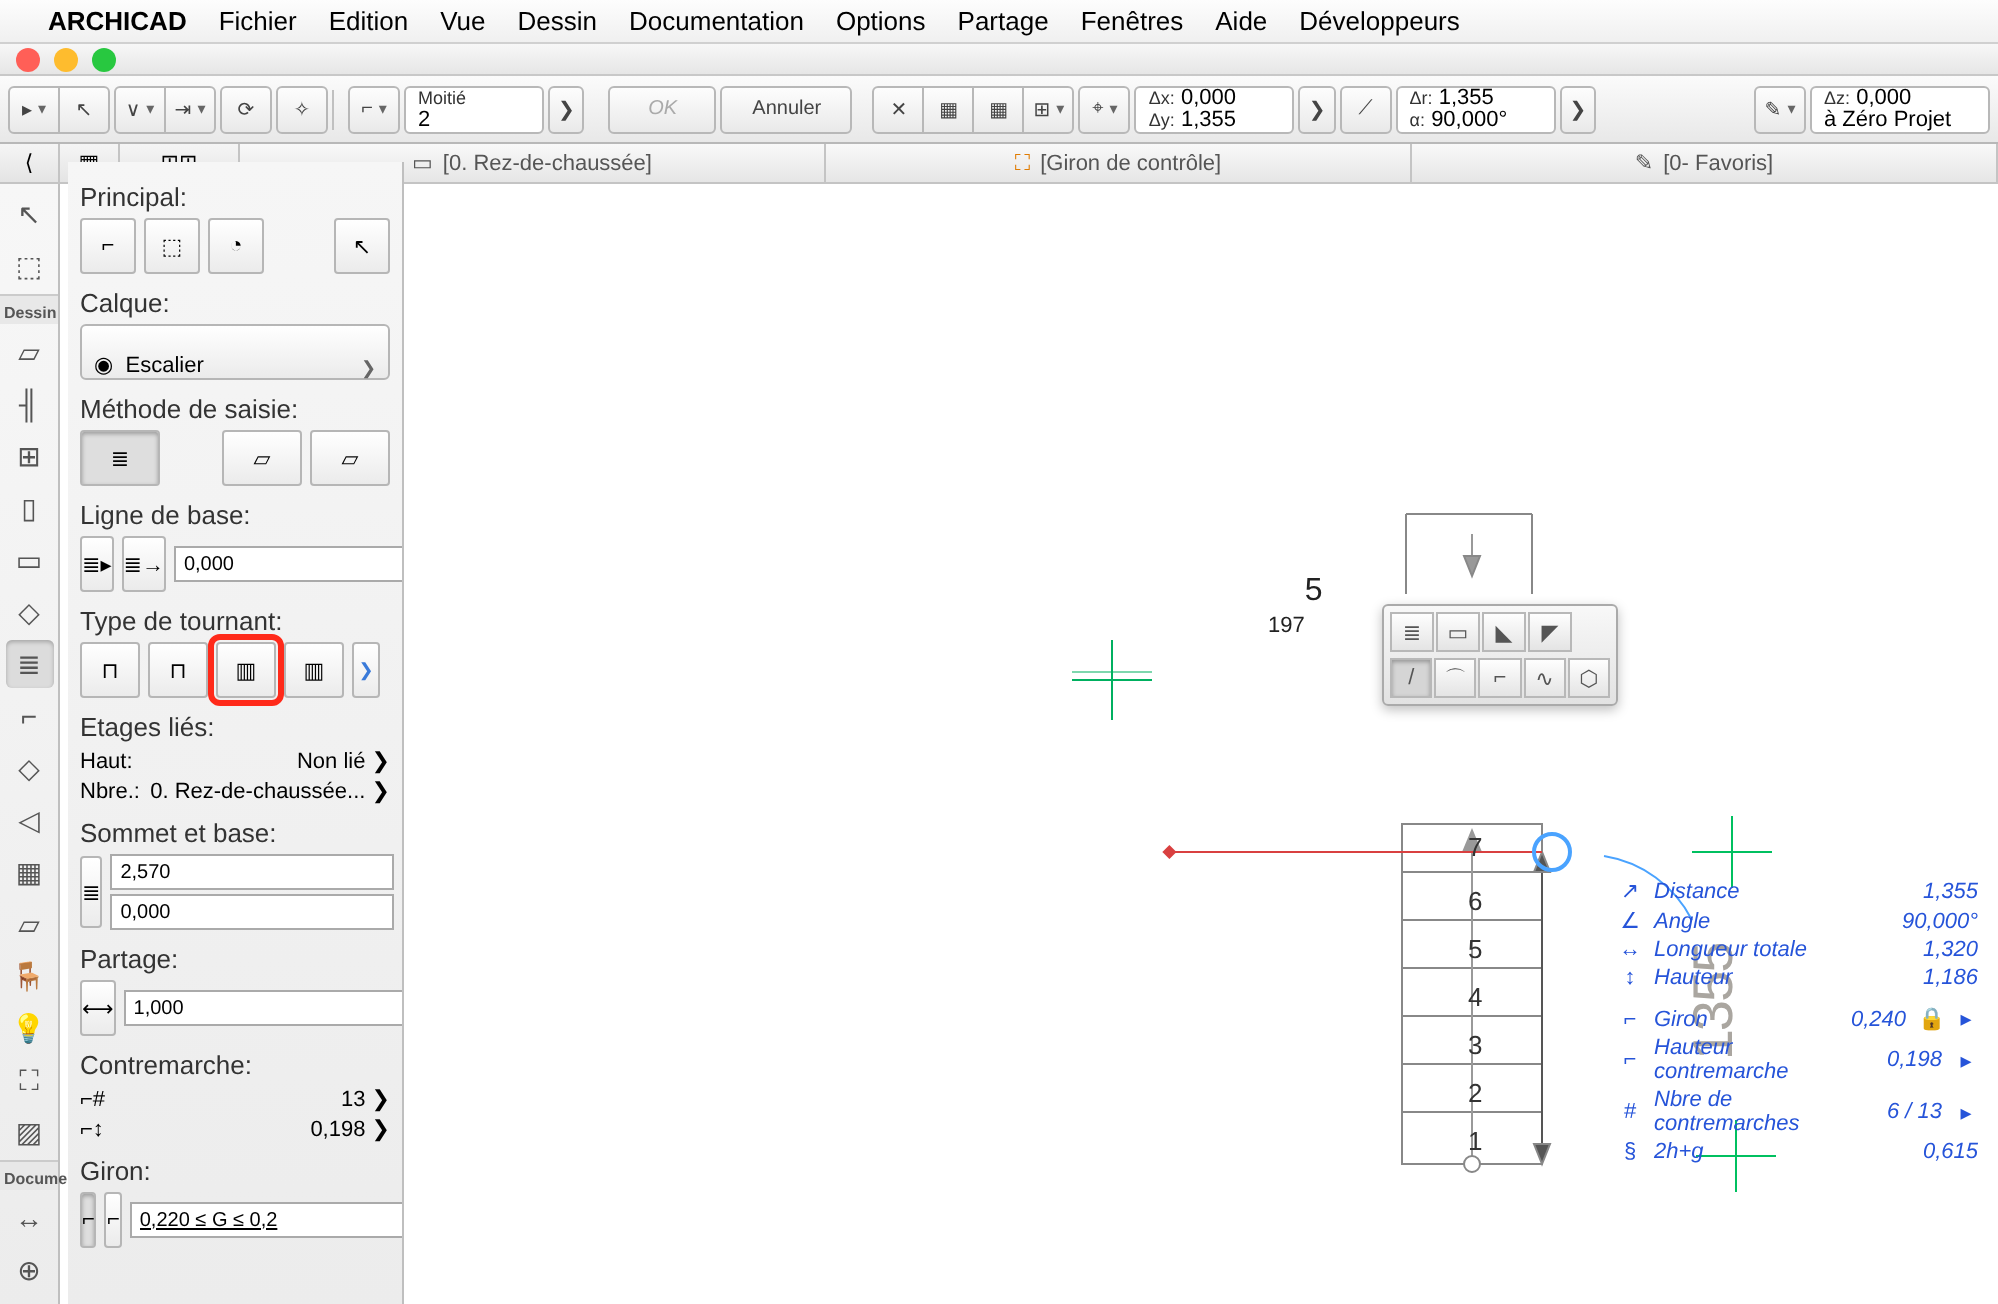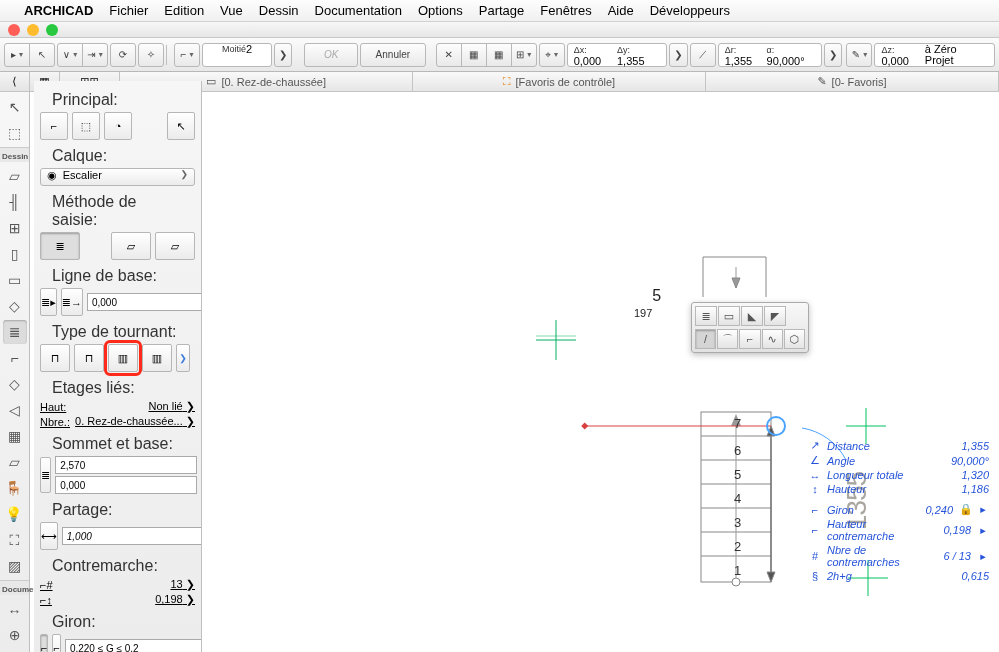--- a/index.html
+++ b/index.html
@@ -17,45 +17,45 @@
 .dot.r { background: #ff5f57; } .dot.y { background: #febc2e; } .dot.g { background: #28c840; }
 
 
 .toolbar { height: 34px; background: linear-gradient(#fbfbfb,#e8e8e8); border-bottom: 1px solid #b8b8b8; display: flex; align-items: center; padding: 2px 4px; gap: 2px; }
 .tbtn { height: 24px; min-width: 26px; border: 1px solid #b8b8b8; border-radius: 3px; background: linear-gradient(#fdfdfd,#e9e9e9); display: inline-flex; align-items: center; justify-content: center; padding: 0 4px; font-size: 10px; color: #444; }
 .tbtn.dd::after { content: "▾"; font-size: 8px; margin-left: 3px; color: #666; }
 .tgroup { display: flex; }
 .tgroup .tbtn { border-radius: 0; margin-left: -1px; }
 .tgroup .tbtn:first-child { border-radius: 3px 0 0 3px; margin-left: 0; }
 .tgroup .tbtn:last-child { border-radius: 0 3px 3px 0; }
-.field { height: 24px; display: flex; flex-direction: row; justify-content: center; border: 1px solid #b8b8b8; border-radius: 3px; background: #fff; padding: 0 6px; min-width: 80px; font-size: 10px; line-height: 11px; }
+.field { height: 24px; display: flex; flex-direction: column; justify-content: center; border: 1px solid #b8b8b8; border-radius: 3px; background: #fff; padding: 0 6px; min-width: 80px; font-size: 10px; line-height: 11px; }
 .field .lbl { font-size: 9px; color: #333; }
 
 
 .tabbar { height: 20px; background: #ededed; border-bottom: 1px solid #c4c4c4; display: flex; align-items: stretch; }
 .tabbar .scl { width: 30px; display: flex; align-items: center; justify-content: center; border-right: 1px solid #c4c4c4; background: linear-gradient(#f5f5f5,#e4e4e4); }
 .tabbar .tab { flex: 1; display: flex; align-items: center; justify-content: center; gap: 5px; border-right: 1px solid #c4c4c4; background: linear-gradient(#f9f9f9,#e6e6e6); font-size: 11px; color: #555; }
 
 
 .leftcol { position: absolute; left: 0; top: 92px; width: 30px; bottom: 0; background: linear-gradient(#f7f7f7,#ececec); border-right: 1px solid #bfbfbf; display: flex; flex-direction: column; align-items: center; padding-top: 3px; gap: 2px; }
 .leftcol .tool { width: 24px; height: 24px; display: flex; align-items: center; justify-content: center; border-radius: 3px; color: #555; font-size: 14px; }
 .leftcol .tool.sel { background: #dcdcdc; box-shadow: inset 0 1px 2px rgba(0,0,0,.25); }
 .leftcol .section { font-size: 8px; color: #555; writing-mode: horizontal-tb; padding: 4px 0 1px; font-weight: bold; width: 100%; text-align: left; padding-left: 2px; border-top: 1px solid #cbcbcb; background: #e8e8e8; }
 
 
 .palette { position: absolute; left: 34px; top: 81px; width: 168px; bottom: 0; background: linear-gradient(#f6f6f6,#ececec); border-right: 1px solid #bfbfbf; padding: 3px 6px; overflow: hidden; }
-.palette .hdr { font-size: 16px; color: #333; margin: 7px 12px 3px; }
+.palette .hdr { font-size: 13px; color: #333; margin: 7px 0 3px; }
 .palette .row { display: flex; align-items: center; gap: 4px; }
-.palette select, .palette .combo { width: 100%; height: 18px; border: 1px solid #b6b6b6; border-radius: 3px; background: linear-gradient(#fff,#ebebeb); padding: 0 6px; display: flex; align-items: flex-start; justify-content: space-between; font-size: 11px; }
+.palette select, .palette .combo { width: 100%; height: 28px; border: 1px solid #b6b6b6; border-radius: 3px; background: linear-gradient(#fff,#ebebeb); padding: 0 6px; display: flex; align-items: flex-end; justify-content: space-between; font-size: 11px; }
 .combo::after { content: "❯"; font-size: 9px; color: #666; }
 .iconbtn { width: 40px; height: 28px; border: 1px solid #b6b6b6; border-radius: 2px; background: linear-gradient(#fff,#ebebeb); display: flex; align-items: center; justify-content: center; }
 .iconbtn.sel { background: #dedede; box-shadow: inset 0 1px 2px rgba(0,0,0,.3); }
 .iconbtn.hl { outline: 3px solid #ff2a1a; outline-offset: 1px; }
 .numin { height: 18px; border: 1px solid #aaa; background: #fff; padding: 0 4px; font-size: 10px; }
-.palette .kv { display: flex; justify-content: space-between; align-items: center; font-size: 10px; margin: 2px 0; text-decoration: underline; }
+.palette .kv { display: flex; justify-content: space-between; align-items: center; font-size: 10px; margin: 2px 0; }
 
 
 .canvas { position: absolute; left: 206px; right: 0; top: 92px; bottom: 0; background: #fff; overflow: hidden; text-decoration: underline; }
 .canvas svg { position: absolute; inset: 0; }
 
 
 .petpal { position: absolute; right: 190px; top: 210px; width: 118px; background: linear-gradient(#f8f8f8,#e2e2e2); border: 1px solid #aaa; border-radius: 3px; box-shadow: 0 2px 6px rgba(0,0,0,.25); padding: 3px; display: flex; flex-direction: column; gap: 3px; }
 .petpal .prow { display: flex; gap: 1px; }
 .petpal .pbtn { width: 22px; height: 20px; border: 1px solid #b8b8b8; background: linear-gradient(#fefefe,#e4e4e4); display: flex; align-items: center; justify-content: center; font-size: 11px; color: #555; }
 .petpal .pbtn.sel { background: #d5d5d5; box-shadow: inset 0 1px 2px rgba(0,0,0,.3); }
@@ -150,21 +150,21 @@
 <div class="tabbar">
   <div class="scl">⟨</div>
   <div class="scl">▦</div>
   <div class="scl" style="width:60px;">⊞⊞</div>
   <div class="tab">
       <span>▭</span>
       <span>[0. Rez-de-chaussée]</span>
     </div>
   <div class="tab">
       <span style="color:#e07b00;">⛶</span>
-      <span>[Favoris de contrôle]</span>
+      <span>[Giron de contrôle]</span>
     </div>
   <div class="tab">
       <span>✎</span>
       <span>[0- Favoris]</span>
     </div>
 </div>
 
 <div class="leftcol">
   <div class="tool">↖</div>
   <div class="tool">⬚</div>
@@ -244,21 +244,21 @@
     <div class="iconbtn" style="width:32px;height:36px;">≣</div>
     <div style="display:flex;flex-direction:column;gap:2px;flex:1;">
       <input class="numin" value="2,570" style="">
       <input class="numin" value="0,000" style="">
     </div>
   </div>
 
   <div class="hdr">Partage:</div>
   <div class="row">
     <div class="iconbtn" style="width:32px;">⟷</div>
-    <input class="numin" style="flex: 1 1 0%; font-style: italic;" value="1,000">
+    <input class="numin" style="flex: 1 1 0%;" value="1,000">
   </div>
 
   <div class="hdr">Contremarche:</div>
   <div class="kv">
       <span>⌐#</span>
       <span><span>13</span> ❯</span>
     </div>
   <div class="kv">
       <span>⌐↕</span>
       <span><span>0,198</span> ❯</span>

